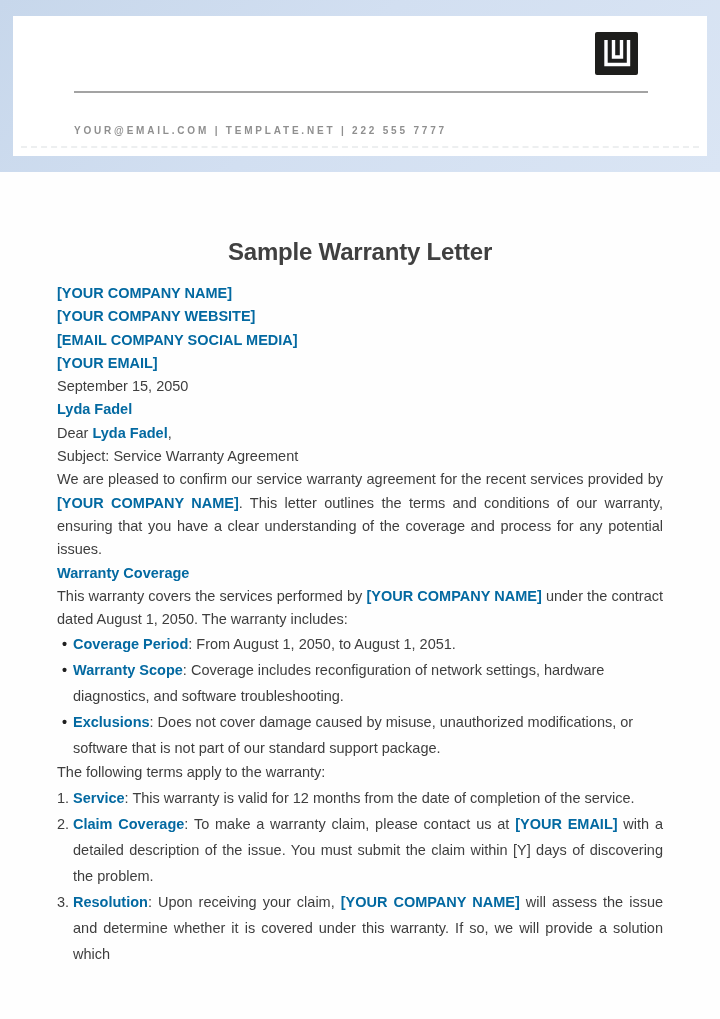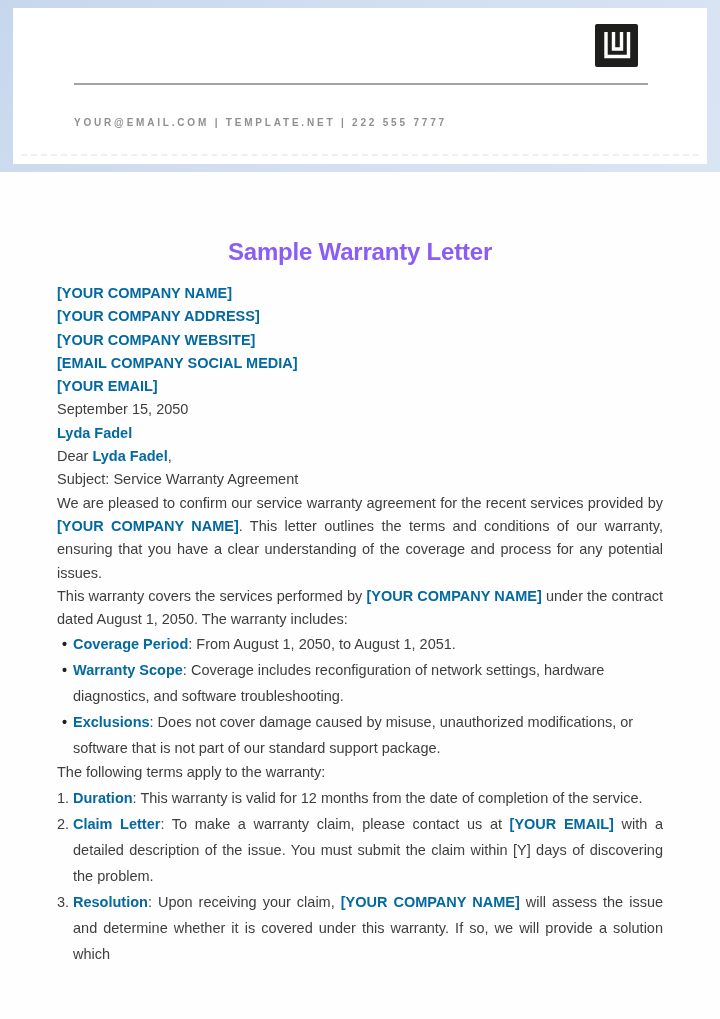--- a/index.html
+++ b/index.html
@@ -12,21 +12,21 @@
     position: relative;
     width: 720px; height: 1019px;
     background: #fefefe;
     overflow: hidden;
   }
 
   
   .letterhead {
     box-sizing: border-box;
     width: 720px; height: 172px;
-    padding: 8px 13px;
+    padding: 16px 13px;
     background: linear-gradient(135deg, #c7d7eb 0%, #d2dff1 45%, #dae5f4 100%);
   }
   .letterhead-card {
     position: relative;
     width: 100%; height: 100%;
     background: #ffffff;
   }
   .logo-box {
     position: absolute;
     left: 582px; top: 16px;
@@ -59,21 +59,21 @@
     padding: 0 57px;
     color: #3e3e3e;
     font-size: 14.5px;
   }
   .letter-title {
     margin: 66px 0 16px 0;
     text-align: center;
     font-size: 24px;
     line-height: 28px;
     font-weight: 700;
-    color: #8b5cf6;
+    color: #404040;
     letter-spacing: -0.2px;
   }
   .blk-line, .blk-heading, .blk-para {
     margin: 0;
     line-height: 23.3px;
   }
   .blk-heading { font-weight: 700; color: #1f1f1f; }
   .blk-para { text-align: justify; }
   .blk-para.spaced { margin-top: 0; }
   .blk-para.left { text-align: left; }
@@ -127,37 +127,37 @@
       <div class="head-rule"></div>
       <div class="contact-line">YOUR@EMAIL.COM | TEMPLATE.NET | 222 555 7777</div>
       <div class="perforation"></div>
     </div>
   </header>
 
   <main class="letter">
     <h1 class="letter-title">Sample Warranty Letter</h1>
     <div id="letter-content">
         <div class="blk-line"><b>[YOUR COMPANY NAME]</b></div>
-        <div class="blk-line"><b>[YOUR COMPANY ADDRESS]</b></div>
         <div class="blk-line"><b>[YOUR COMPANY WEBSITE]</b></div>
         <div class="blk-line"><b>[EMAIL COMPANY SOCIAL MEDIA]</b></div>
         <div class="blk-line"><b>[YOUR EMAIL]</b></div>
         <div class="blk-line"><span>September 15, 2050</span></div>
         <div class="blk-line"><b>Lyda Fadel</b></div>
         <div class="blk-line"><span>Dear </span><b>Lyda Fadel</b><span>,</span></div>
         <div class="blk-line"><span>Subject: Service Warranty Agreement</span></div>
         <p class="blk-para"><span>We are pleased to confirm our service warranty agreement for the recent services provided by </span><b>[YOUR COMPANY NAME]</b><span>. This letter outlines the terms and conditions of our warranty, ensuring that you have a clear understanding of the coverage and process for any potential issues.</span></p>
+        <div class="blk-heading"><b>Warranty Coverage</b></div>
         <p class="blk-para spaced"><span>This warranty covers the services performed by </span><b>[YOUR COMPANY NAME]</b><span> under the contract dated August 1, 2050. The warranty includes:</span></p>
         <ul class="blk-bullets">
           <li><b>Coverage Period</b><span>: From August 1, 2050, to August 1, 2051.</span></li>
           <li><b>Warranty Scope</b><span>: Coverage includes reconfiguration of network settings, hardware diagnostics, and software troubleshooting.</span></li>
           <li><b>Exclusions</b><span>: Does not cover damage caused by misuse, unauthorized modifications, or software that is not part of our standard support package.</span></li>
         </ul>
         <p class="blk-para spaced left"><span>The following terms apply to the warranty:</span></p>
         <ol class="blk-numbered">
-          <li><b>Duration</b><span>: This warranty is valid for 12 months from the date of completion of the service.</span></li>
-          <li><b>Claim Letter</b><span>: To make a warranty claim, please contact us at </span><b>[YOUR EMAIL]</b><span> with a detailed description of the issue. You must submit the claim within [Y] days of discovering the problem.</span></li>
+          <li><b>Service</b><span>: This warranty is valid for 12 months from the date of completion of the service.</span></li>
+          <li><b>Claim Coverage</b><span>: To make a warranty claim, please contact us at </span><b>[YOUR EMAIL]</b><span> with a detailed description of the issue. You must submit the claim within [Y] days of discovering the problem.</span></li>
           <li><b>Resolution</b><span>: Upon receiving your claim, </span><b>[YOUR COMPANY NAME]</b><span> will assess the issue and determine whether it is covered under this warranty. If so, we will provide a solution which</span></li>
         </ol>
       </div>
   </main>
 
 </div>
 
 </body></html>

